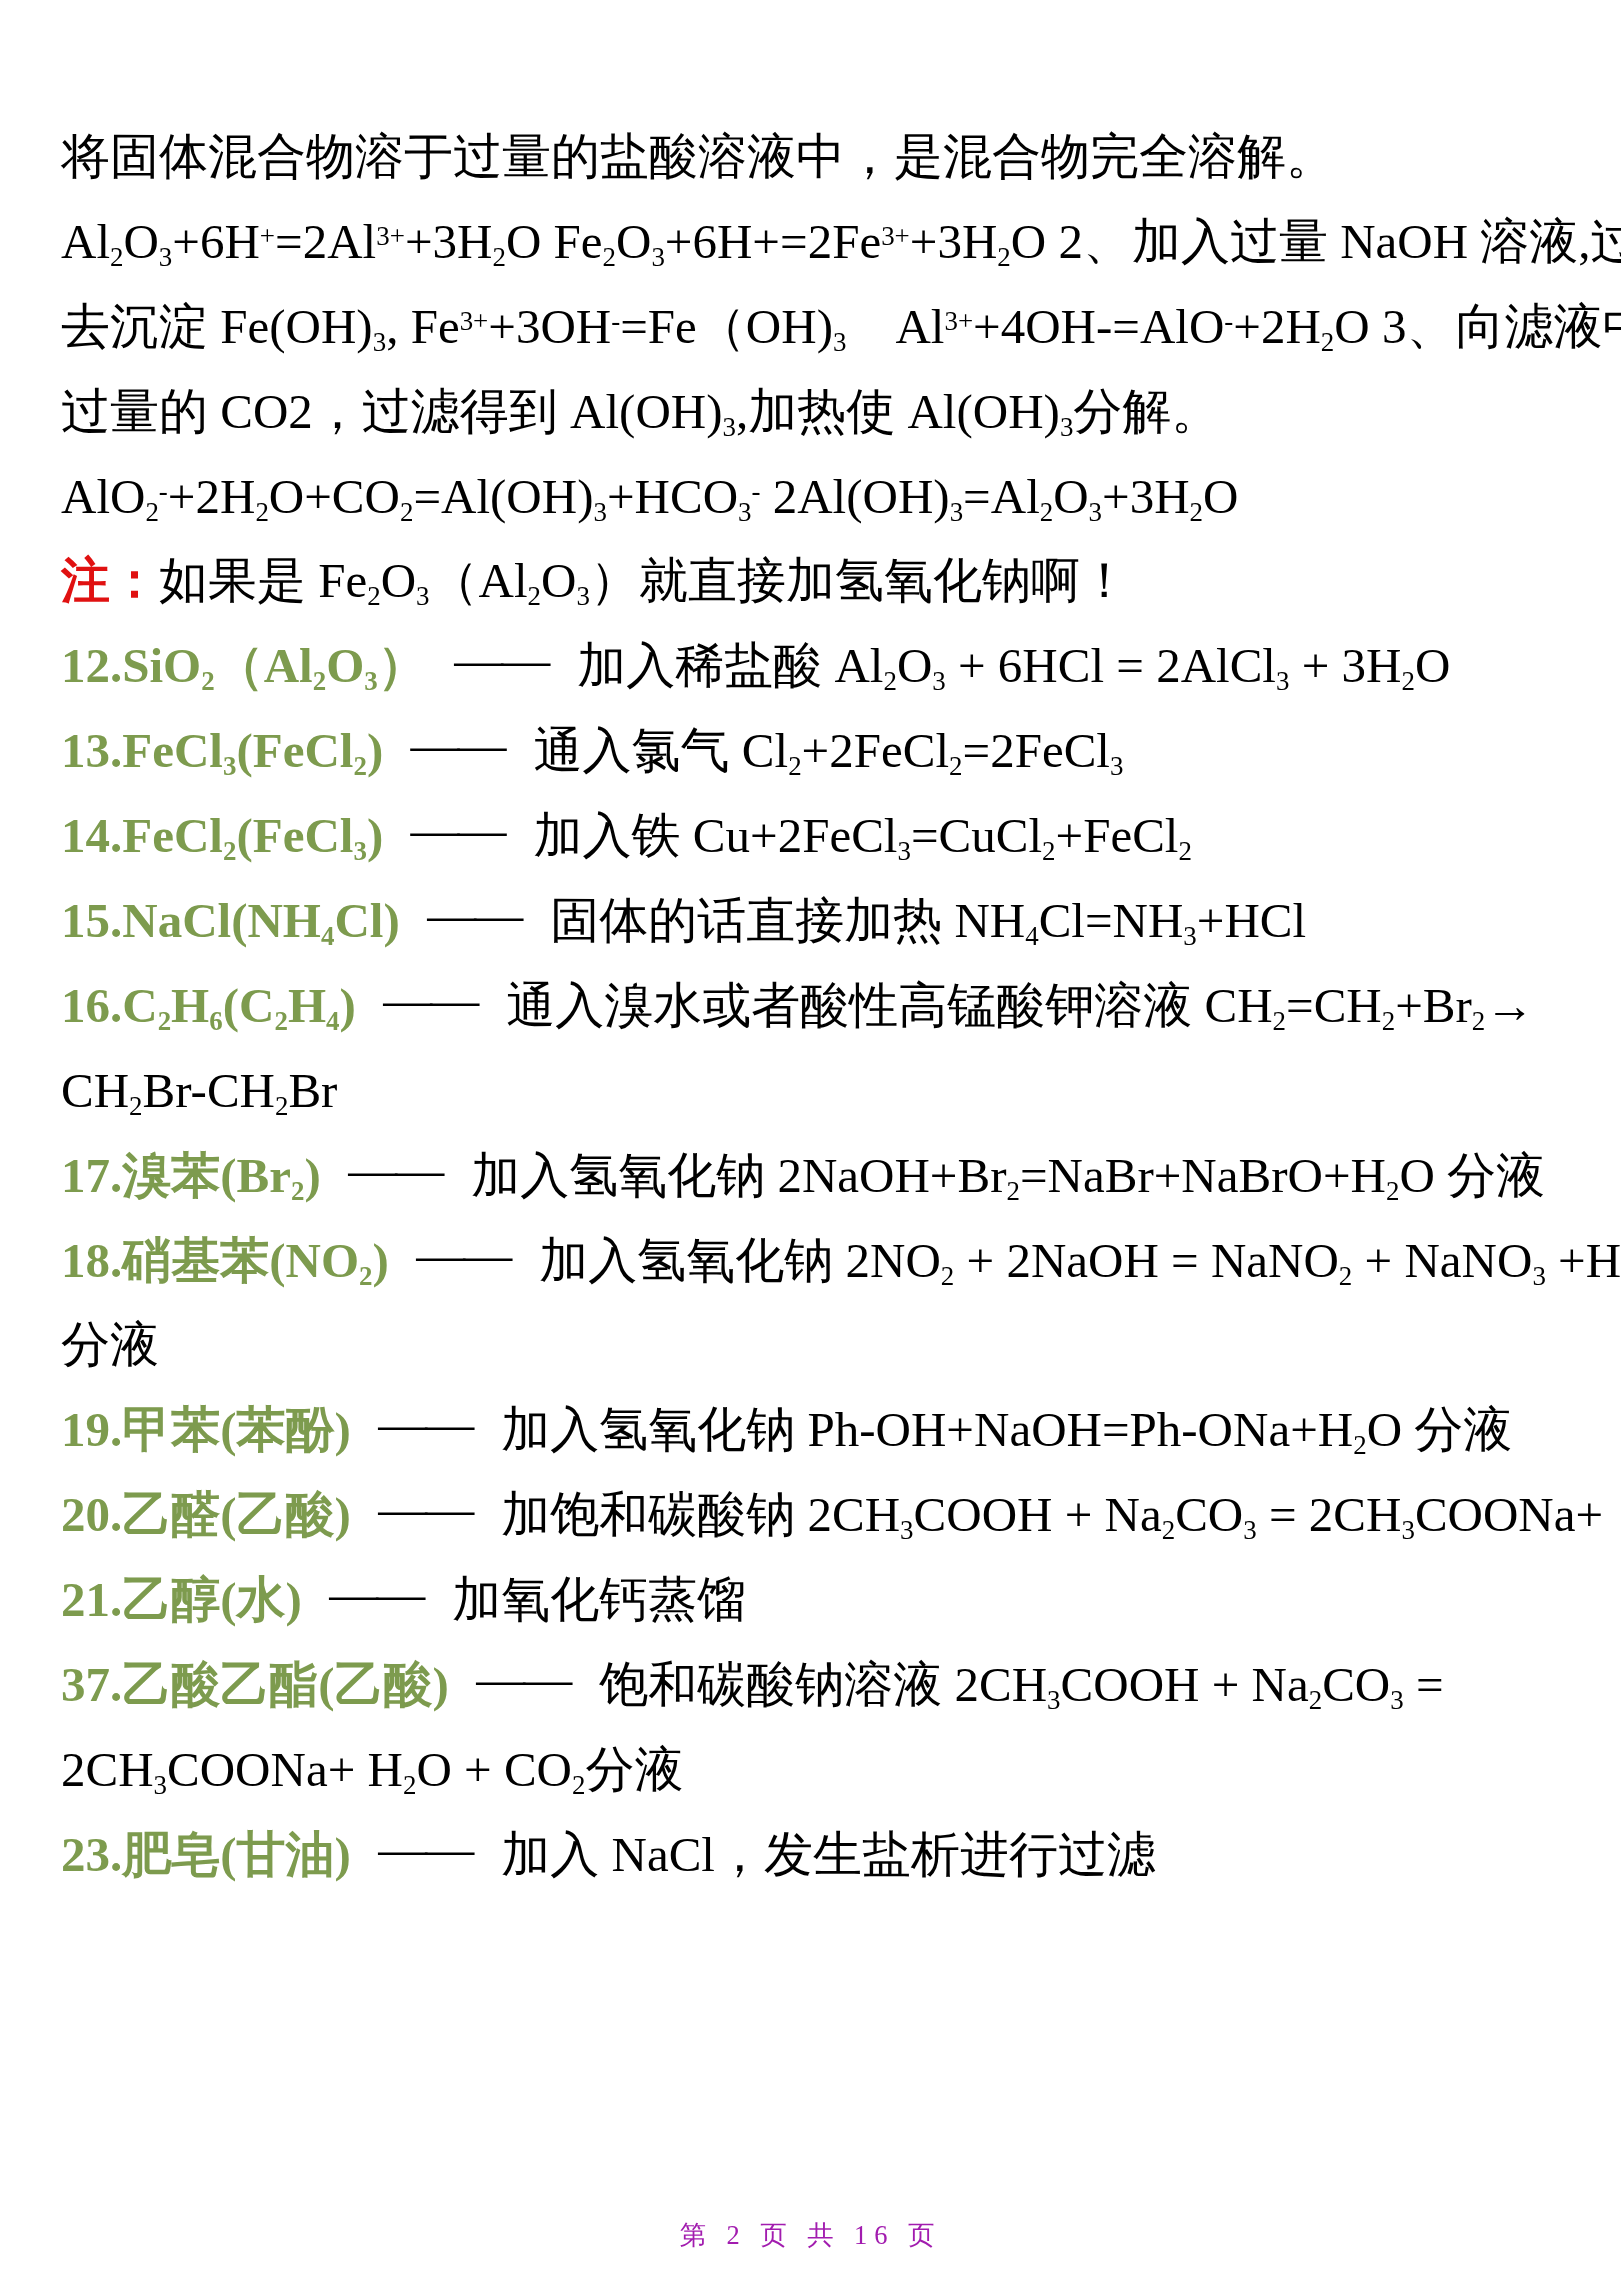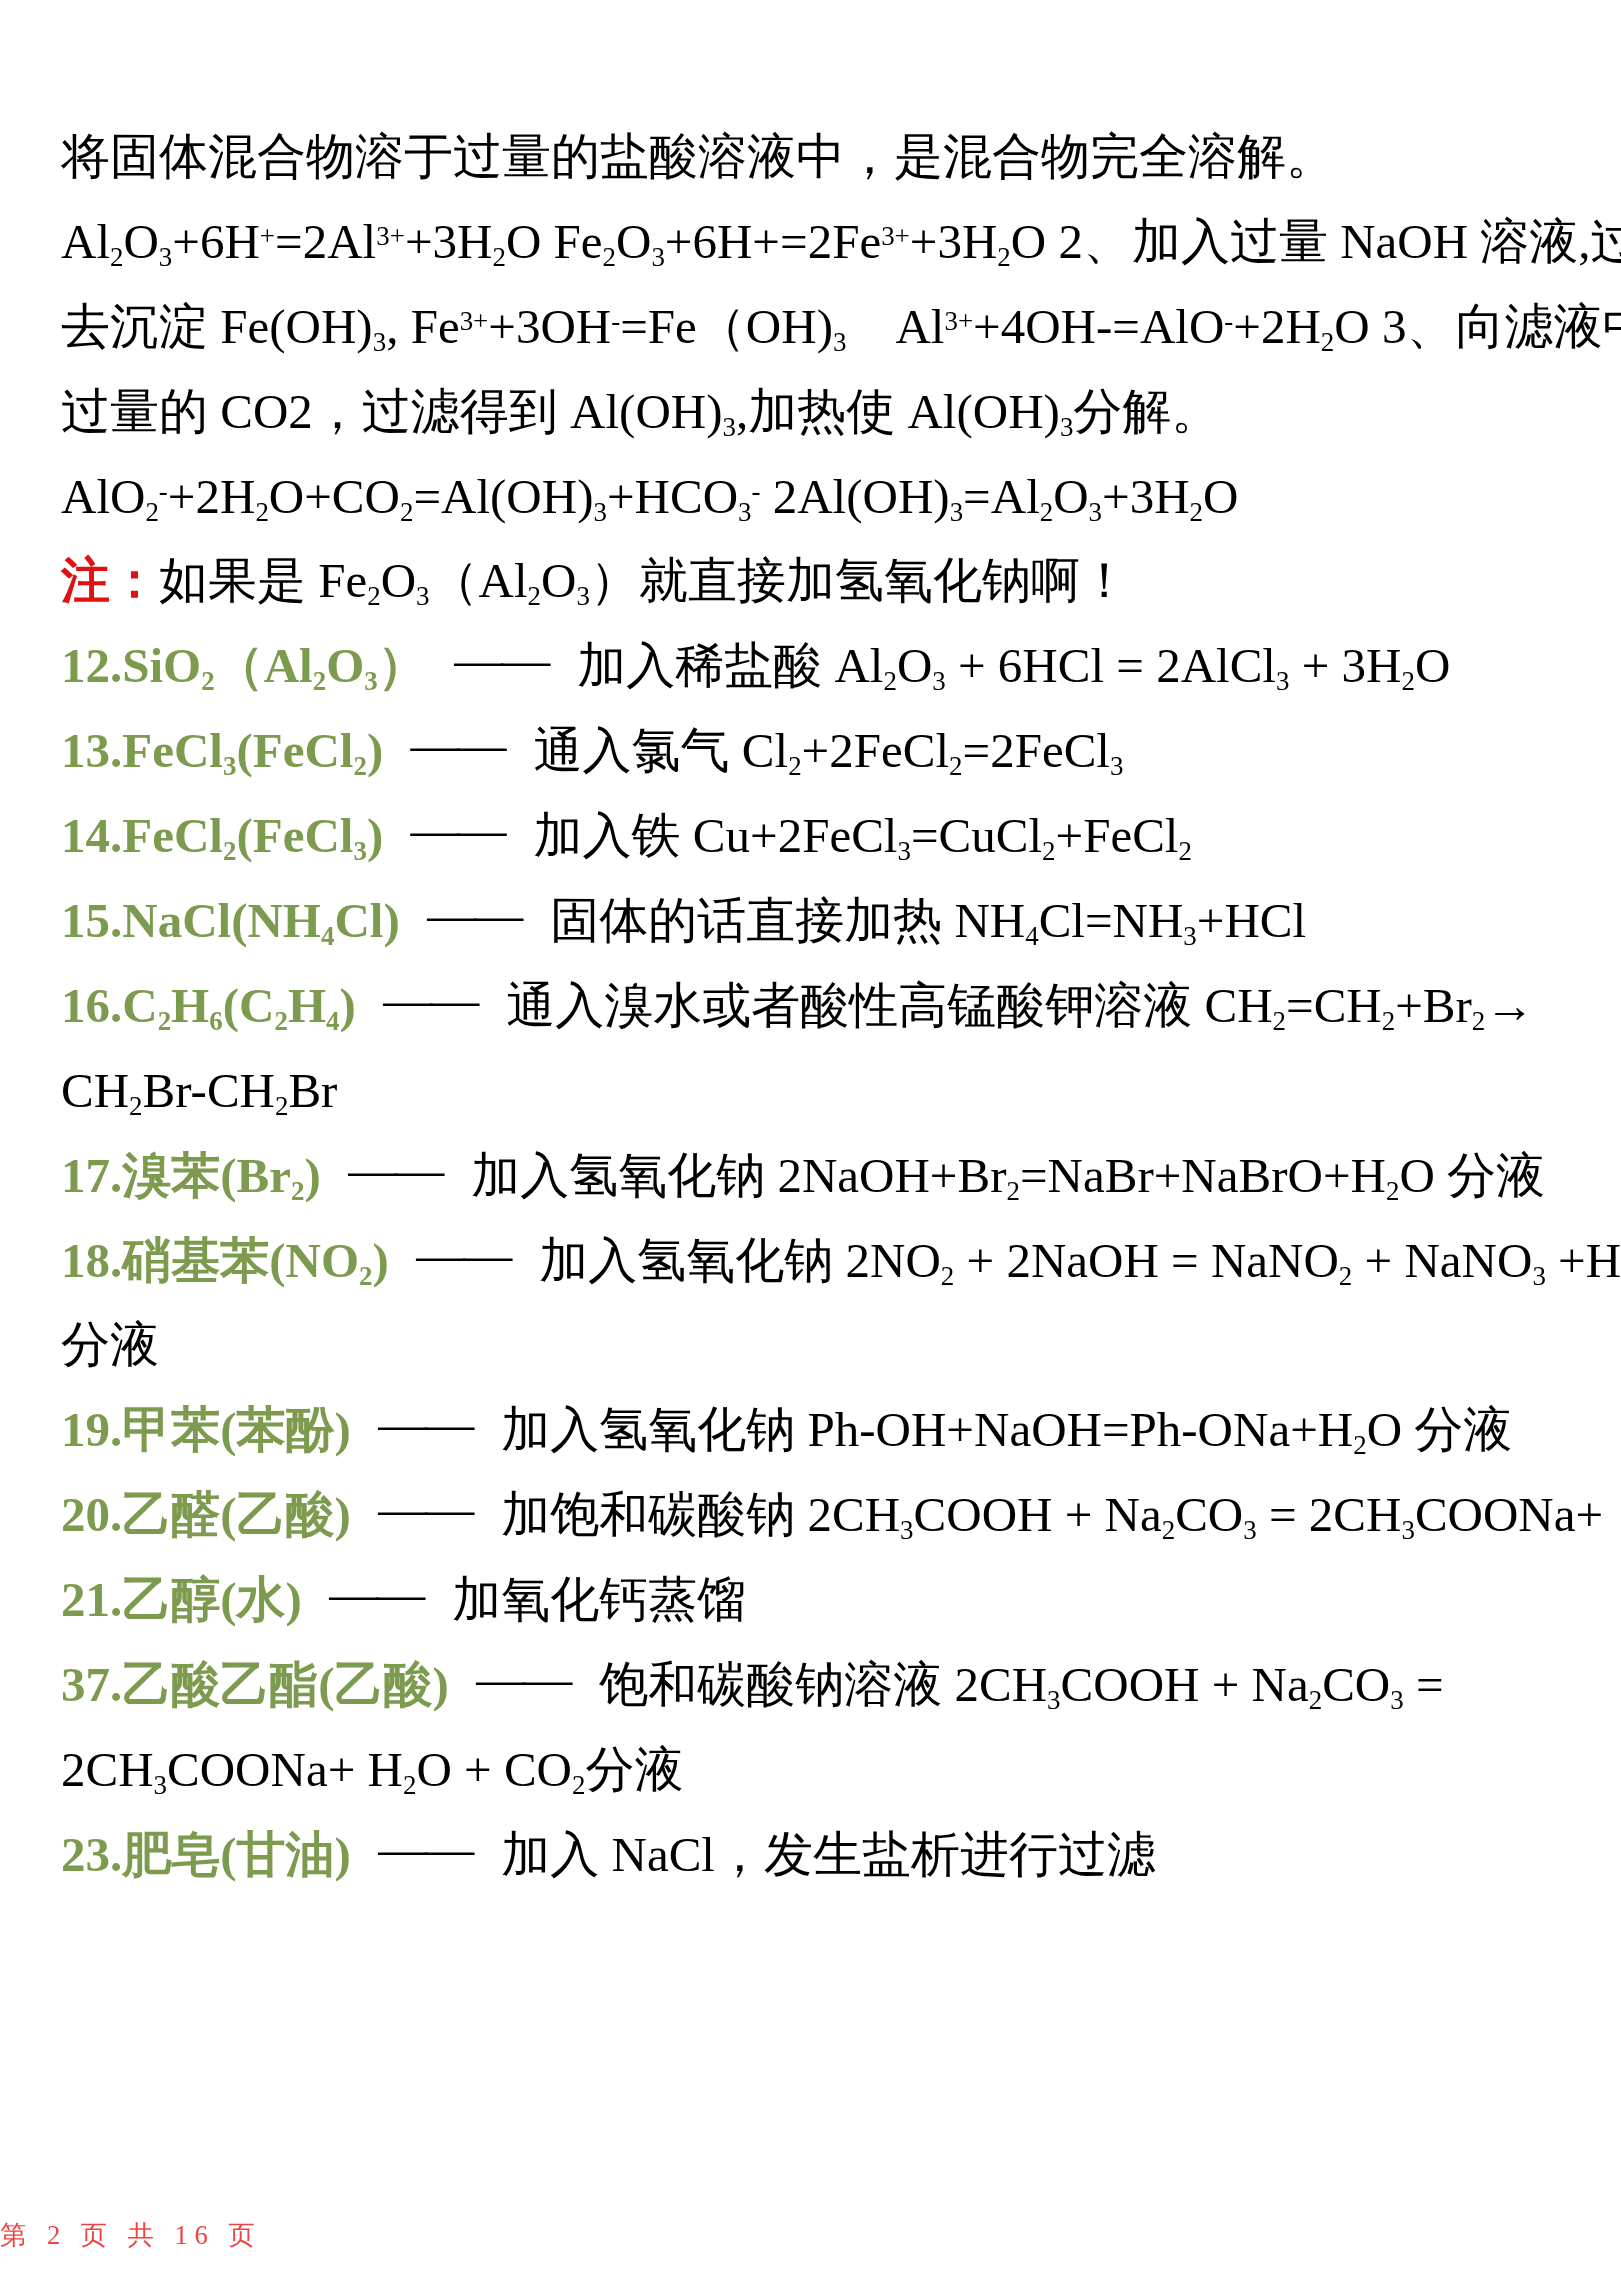--- a/index.html
+++ b/index.html
@@ -39,23 +39,24 @@
   .item-dash {
     display: inline-block;
     margin: 0 29px 0 27.4px;
     letter-spacing: -2px;
     transform: translateY(-5.9px);
   }
   .footer {
     position: absolute;
     left: 0; right: 0;
     top: 2217px;
+    text-align: center;
     font-size: 26.5px;
     letter-spacing: 6.9px;
-    color: #ef4444;
+    color: #a21caf;
   }
 </style>
 </head>
 <body>
 
 <div class="page">
   <div class="content">
     <div id="intro">
         <p class="line">将固体混合物溶于过量的盐酸溶液中，是混合物完全溶解。</p>
         <p class="line">Al<sub>2</sub>O<sub>3</sub>+6H<sup>+</sup>=2Al<sup>3+</sup>+3H<sub>2</sub>O Fe<sub>2</sub>O<sub>3</sub>+6H+=2Fe<sup>3+</sup>+3H<sub>2</sub>O 2、加入过量 NaOH 溶液,过滤除</p>

